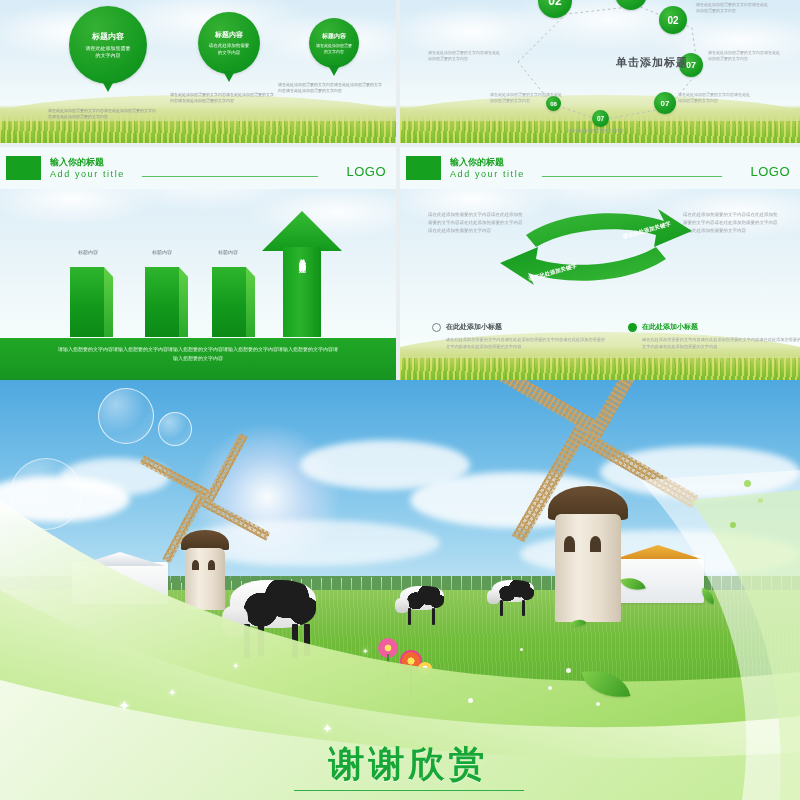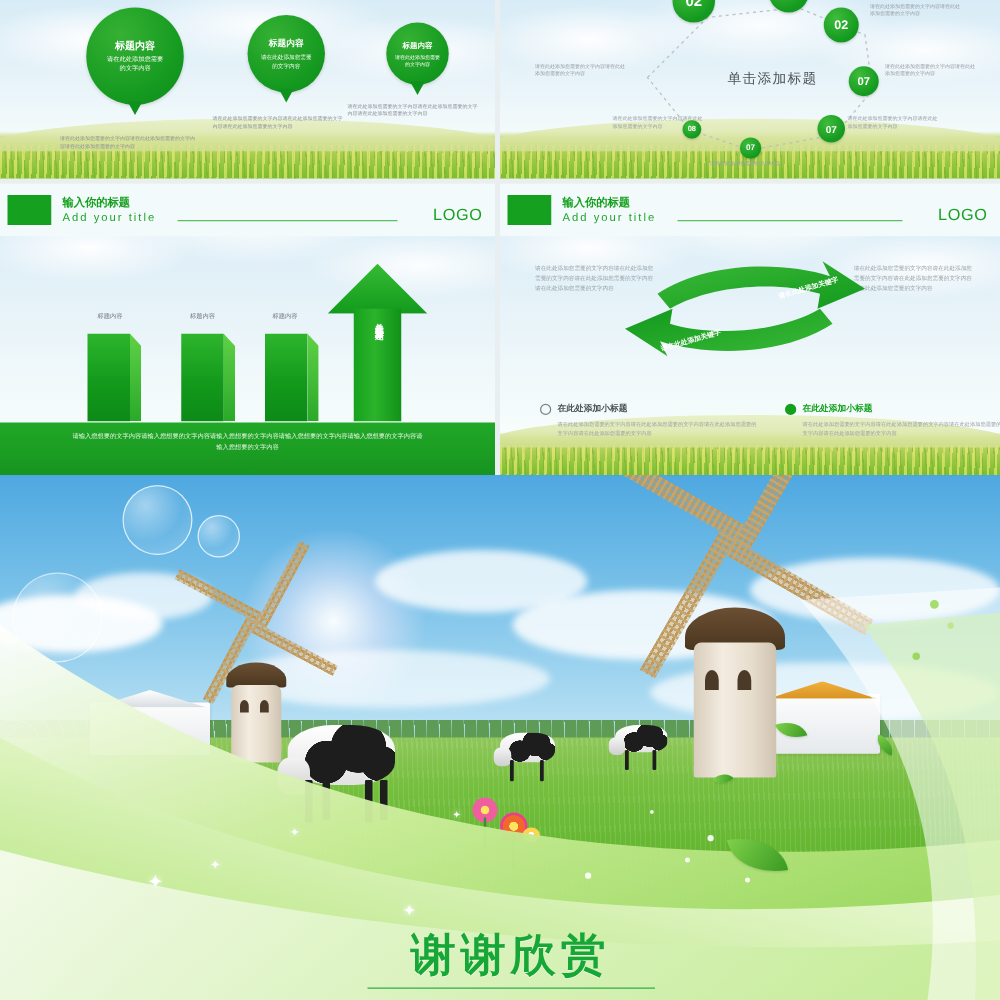--- a/index.html
+++ b/index.html
@@ -76,22 +76,22 @@
 
   
   .hex-wrap { position:absolute; inset:0; }
   .node {
     position:absolute; border-radius:50%;
     background:radial-gradient(circle at 35% 30%, #3fbc3b, #13991f 70%);
     color:#fff; display:flex; align-items:center; justify-content:center;
     font-weight:bold; box-shadow:0 1px 2px rgba(0,0,0,.18);
   }
   .hex-center-title{
-    position:absolute; color:#4c5256; font-size:11px; font-weight:normal;
-    letter-spacing:1px; white-space:nowrap;
+    position:absolute; color:#4c5256; font-size:11px; font-weight:bold;
+    letter-spacing:1px; white-space:nowrap;margin-left:34px;
   }
   .cap { position:absolute; color:#9aa0a6; font-size:4px; line-height:1.55; width:72px; }
   .cap.r { text-align:left; }
   .cap.l { text-align:left; }
 
   
   .sheader { position:absolute; left:0; top:0; right:0; height:42px; background:#f3fafb; }
   .sheader .sq { position:absolute; left:6px; top:9px; width:35px; height:24px; background:#16a01f; }
   .sheader .t-cn { position:absolute; left:50px; top:9px; font-size:9px; color:#16a01f; font-weight:bold; }
   .sheader .t-en { position:absolute; left:50px; top:22px; font-size:9px; color:#22a52b; letter-spacing:1.6px; }

